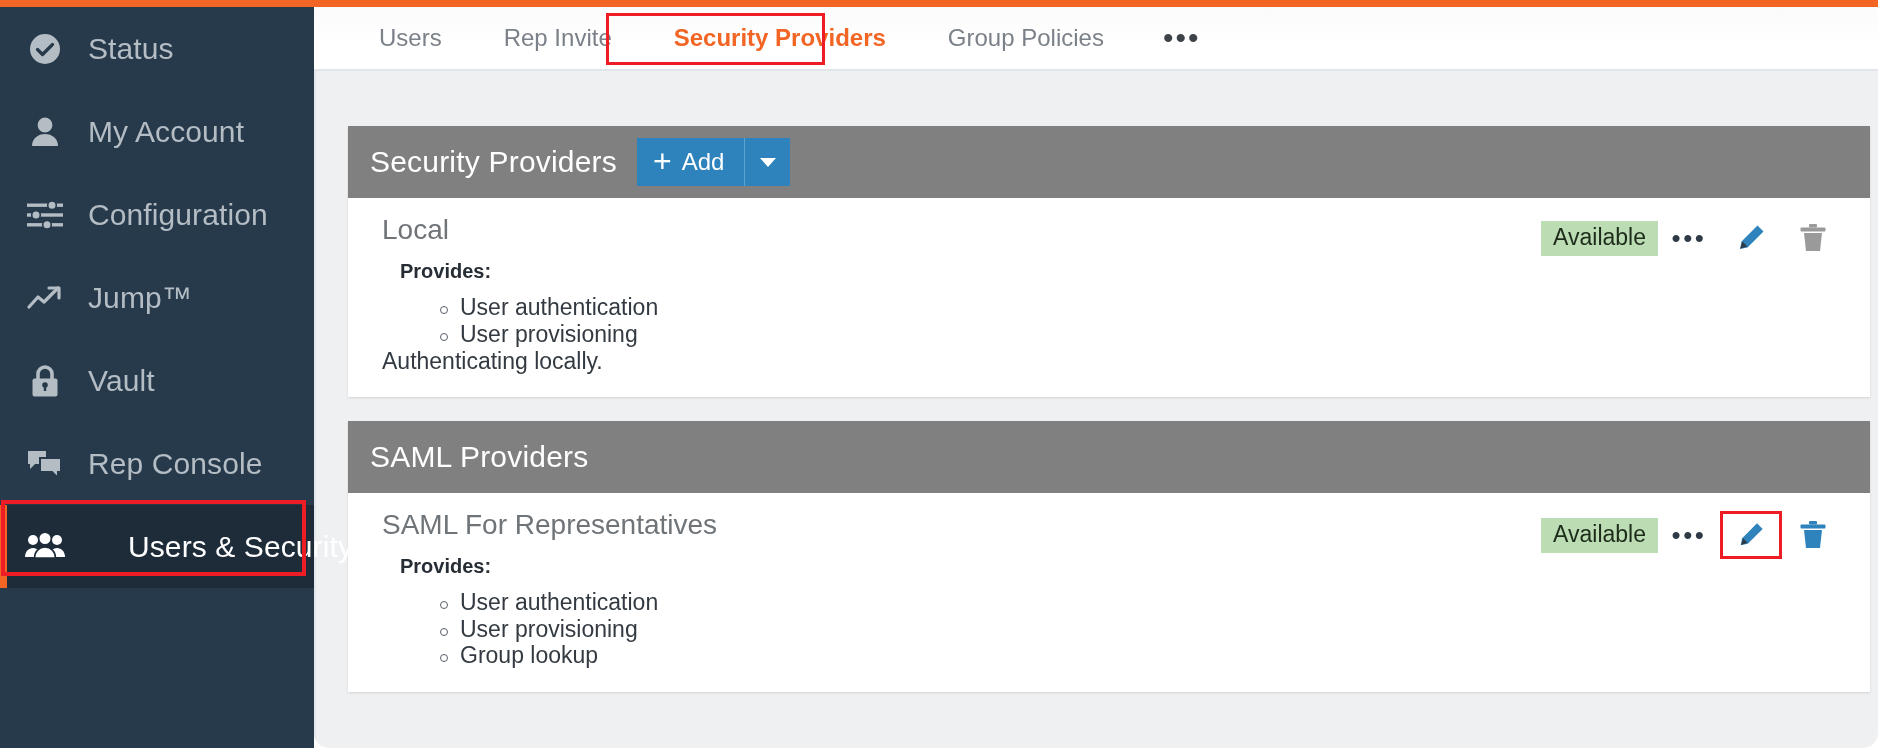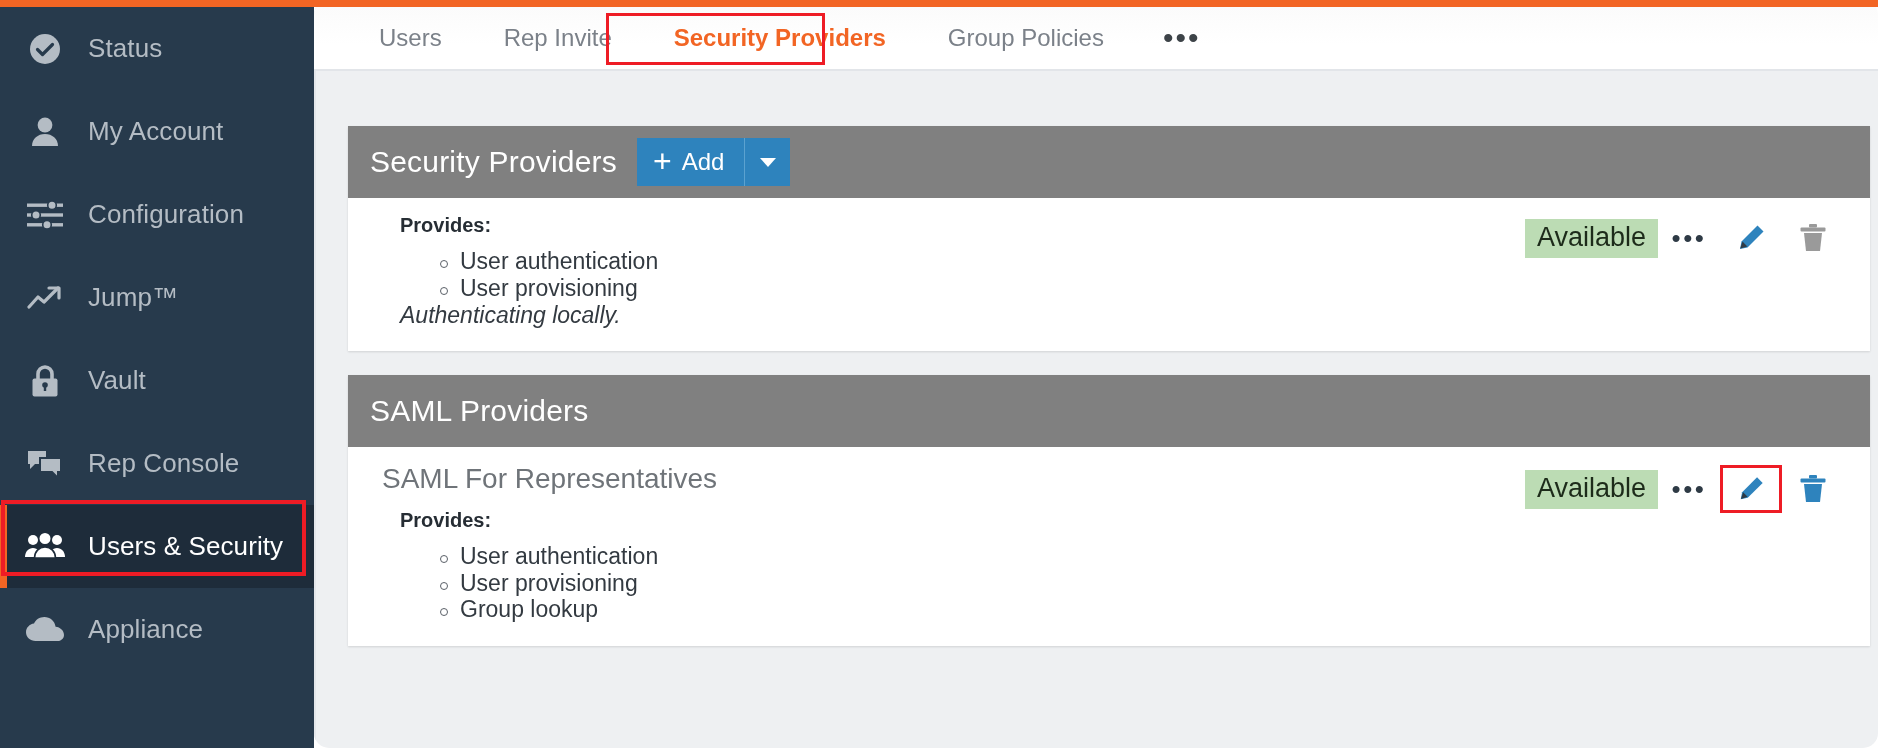--- a/index.html
+++ b/index.html
@@ -37,37 +37,38 @@
     flex-direction: column;
     z-index: 5;
   }
   .sidebar-item {
     position: relative;
     display: flex;
     align-items: center;
     height: 83px;
     padding-left: 18px;
     color: #b4bcc4;
-    font-size: 26px;
+    font-size: 30px;
     font-weight: 400;
     letter-spacing: 0.1px;
     white-space: nowrap;
   }
   .sidebar-item .s-icon {
     width: 54px;
     min-width: 54px;
     display: flex;
     align-items: center;
     justify-content: center;
     margin-right: 16px;
   }
   .sidebar-item .s-icon svg { display: block; }
   .sidebar-item.active {
     background: #1e2c3a;
     color: #ffffff;
+    gap: 40px;
   }
   .sidebar-item.active::before {
     content: "";
     position: absolute;
     left: 0; top: 0; bottom: 0;
     width: 7px;
     background: #f26524;
   }
   
   .sidebar-highlight {
@@ -248,38 +249,36 @@
     position: absolute;
     left: 2px;
     top: 11px;
     width: 6px; height: 6px;
     border: 1.5px solid #5a6068;
     border-radius: 50%;
   }
   .provider-note {
     font-size: 23px;
     color: #333a41;
-    margin-left: 18px;
     margin-top: 1px;
-    font-style: italic;
   }
 
   
   .row-actions {
     position: absolute;
     right: 26px;
     top: 18px;
     display: flex;
     align-items: center;
     gap: 0;
   }
   .status-badge {
     background: #bcdcb4;
     color: #1d2b1a;
-    font-size: 27px;
+    font-size: 23px;
     padding: 3px 12px 5px 12px;
     white-space: nowrap;
   }
   .act {
     width: 62px;
     height: 44px;
     display: flex;
     align-items: center;
     justify-content: center;
     position: relative;
@@ -380,28 +379,20 @@
           <circle cx="32" cy="8" r="5" fill="#ffffff"></circle>
             <path d="M24 25c0-5.2 3.6-9 8-9s8 3.8 8 9z" fill="#ffffff"></path>
           <circle cx="20" cy="6.5" r="6.3" fill="#ffffff" stroke="#1e2c3a" stroke-width="1.6"></circle>
           <path d="M9.5 26c0-6.2 4.6-11 10.5-11s10.5 4.8 10.5 11z" fill="#ffffff" stroke="#1e2c3a" stroke-width="1.6"></path>
         </svg>
       </span>
       <span>Users &amp; Security</span>
     </div>
 
 
-    <div class="sidebar-item">
-      <span class="s-icon">
-        <svg width="38" height="26" viewBox="0 0 38 26">
-            <path d="M9.5 24C4.3 24 0 20 0 15.2c0-4.4 3.5-8 8-8.6C9.6 2.8 13.6 0 18.3 0c5.8 0 10.6 4.2 11.3 9.7 4.7.4 8.4 4 8.4 8.2 0 3.4-2.9 6.1-6.6 6.1z" fill="#b4bcc4"></path>
-          </svg>
-      </span>
-      <span>Appliance</span>
-    </div>
 
     <div class="sidebar-highlight"></div>
   </nav>
 
   <div class="main">
     <div class="main-left-edge"></div>
 
     <div class="tabbar">
       <div class="tab">Users</div>
       <div class="tab">Rep Invite</div>
@@ -421,20 +412,21 @@
               <span class="plus">+</span>
               <span>Add</span>
             </button>
             <button class="add-caret">
               <span class="caret-tri"></span>
             </button>
           </div>
         </div>
 
         <div class="provider">
+          <div class="provider-name">Local</div>
           <div class="provides-label">Provides:</div>
           <ul class="provides-list">
             <li>User authentication</li>
             <li>User provisioning</li>
           </ul>
           <div class="provider-note">Authenticating locally.</div>
 
           <div class="row-actions">
             <span class="status-badge">Available</span>
             <span class="act">

